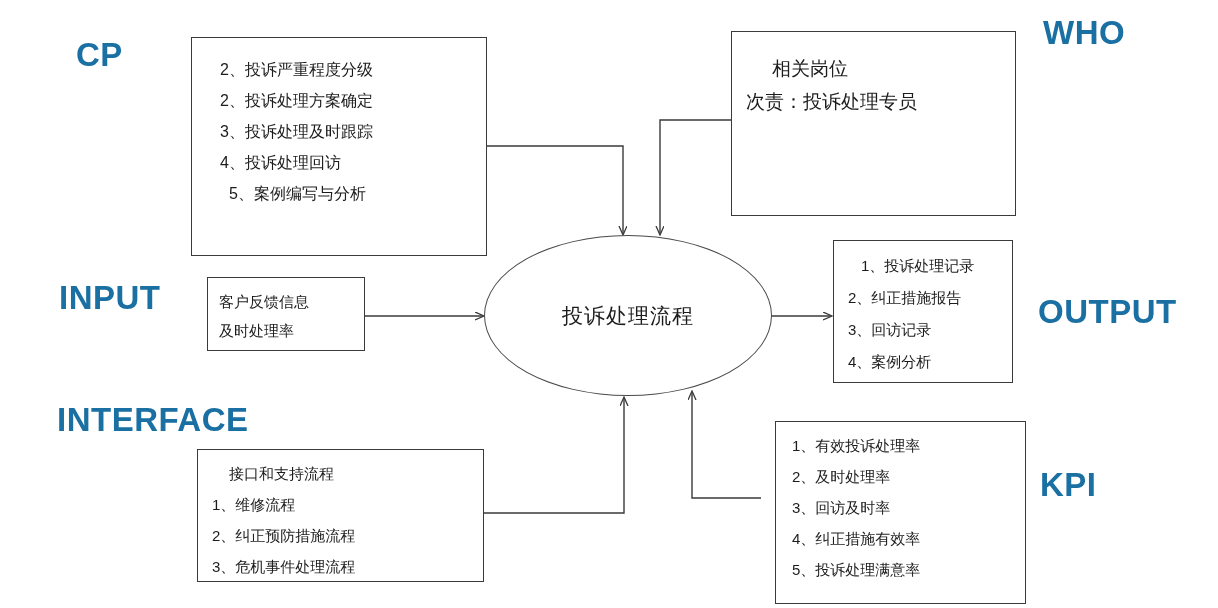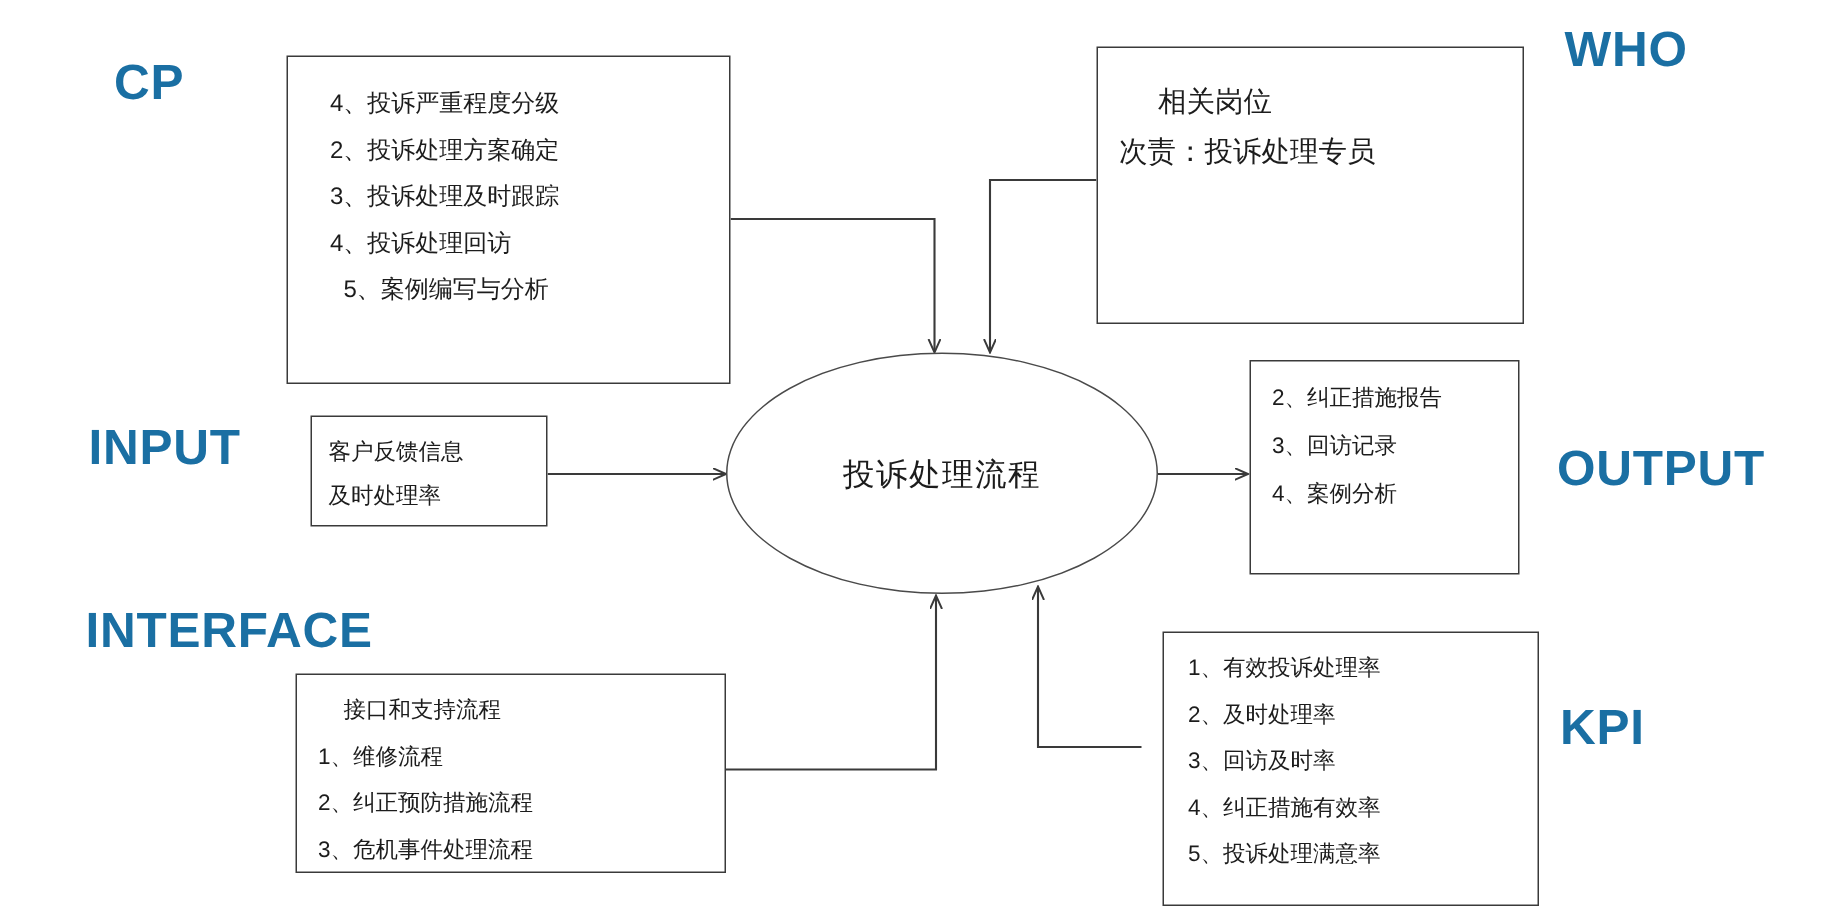--- a/index.html
+++ b/index.html
@@ -133,21 +133,21 @@
 
   <div class="tag" id="tag-cp">CP</div>
   <div class="tag" id="tag-who">WHO</div>
   <div class="tag" id="tag-input">INPUT</div>
   <div class="tag" id="tag-output">OUTPUT</div>
   <div class="tag" id="tag-interface">INTERFACE</div>
   <div class="tag" id="tag-kpi">KPI</div>
 
   <div class="nodebox" id="box-cp">
     <div class="boxinner">
-      <div class="line">4、投诉严重程度分级</div>
+      <div class="line">2、投诉严重程度分级</div>
       <div class="line">2、投诉处理方案确定</div>
       <div class="line">3、投诉处理及时跟踪</div>
       <div class="line">4、投诉处理回访</div>
       <div class="line" style="padding-left:9px;">5、案例编写与分析</div>
     </div>
   </div>
 
   <div class="nodebox" id="box-who">
     <div class="boxinner">
       <div class="line indent">相关岗位</div>
@@ -161,20 +161,21 @@
       <div class="line">及时处理率</div>
     </div>
   </div>
 
   <div class="ellipse" id="ellipse-main">
     <div class="line">投诉处理流程</div>
   </div>
 
   <div class="nodebox" id="box-output">
     <div class="boxinner">
+      <div class="line indent">1、投诉处理记录</div>
       <div class="line">2、纠正措施报告</div>
       <div class="line">3、回访记录</div>
       <div class="line">4、案例分析</div>
     </div>
   </div>
 
   <div class="nodebox" id="box-interface">
     <div class="boxinner">
       <div class="line indent">接口和支持流程</div>
       <div class="line">1、维修流程</div>

